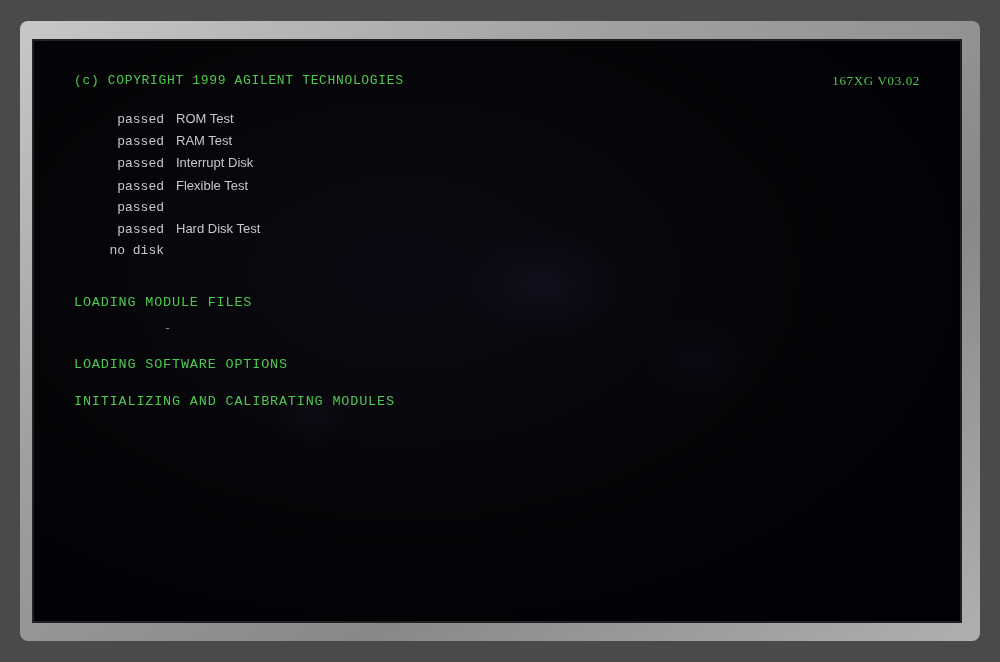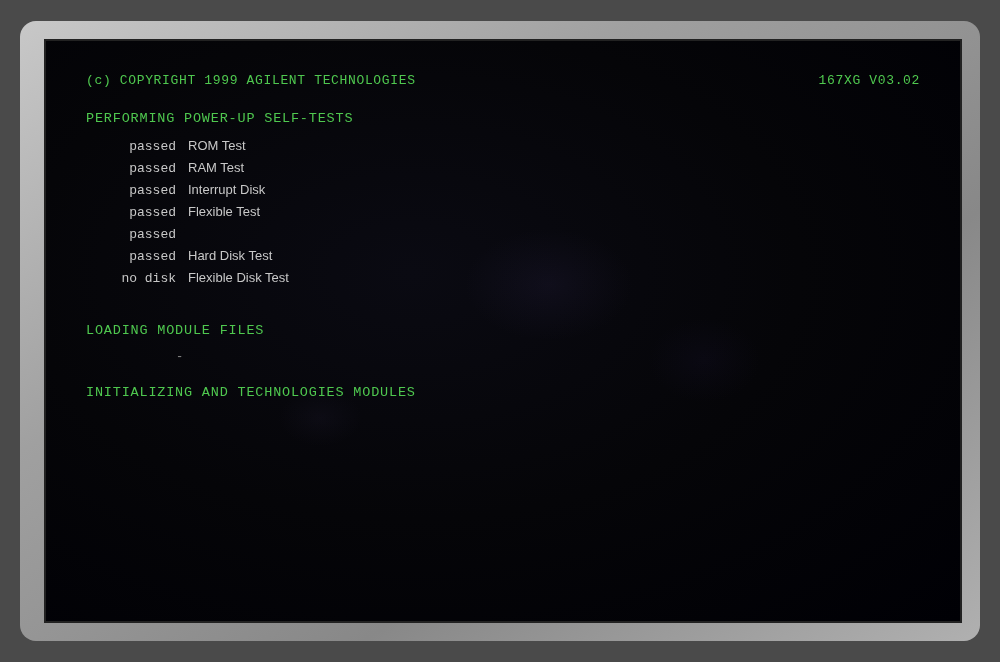--- a/index.html
+++ b/index.html
@@ -15,25 +15,25 @@
       display: flex;
       align-items: center;
       justify-content: center;
       overflow: hidden;
     }
 
     .monitor-outer {
       width: 960px;
       height: 620px;
       background: linear-gradient(145deg, #c8c8c8, #a0a0a0, #888, #b0b0b0);
-      border-radius: 16px;
+      border-radius: 8px;
       display: flex;
       align-items: center;
       justify-content: center;
-      padding: 18px 18px 18px 24px;
+      padding: 18px 18px 18px 12px;
       position: relative;
     }
 
     .screen {
       width: 100%;
       height: 100%;
       background: radial-gradient(ellipse at 40% 40%, #0a0a12 0%, #050508 50%, #000005 100%);
       position: relative;
       overflow: hidden;
       border: 2px solid #222;
@@ -65,20 +65,21 @@
       color: #4fc84f;
       font-size: 13px;
       letter-spacing: 0.05em;
       display: flex;
       justify-content: space-between;
       margin-bottom: 18px;
     }
 
     .line-copyright .version {
       color: #4fc84f;
+      font-family: Liberation Serif, serif;
     }
 
     .section-header {
       color: #4fc84f;
       font-size: 13.5px;
       letter-spacing: 0.06em;
       margin-bottom: 6px;
     }
 
     .test-row {
@@ -125,21 +126,20 @@
 
 <div class="monitor-outer">
   <div class="screen">
     <div class="screen-content">
 
       <div class="line-copyright">
         <span>(c) COPYRIGHT 1999 AGILENT TECHNOLOGIES</span>
         <span class="version">167XG V03.02</span>
       </div>
 
-      <div class="section-header">PERFORMING POWER-UP SELF-TESTS</div>
 
       <div>
         <div class="test-row">
           <span class="test-status">passed</span>
           <span class="test-name">ROM Test</span>
         </div>
         <div class="test-row">
           <span class="test-status">passed</span>
           <span class="test-name">RAM Test</span>
         </div>
@@ -153,24 +153,24 @@
         </div>
         <div class="test-row">
           <span class="test-status">passed</span>
         </div>
         <div class="test-row">
           <span class="test-status">passed</span>
           <span class="test-name">Hard Disk Test</span>
         </div>
         <div class="test-row">
           <span class="test-status">no disk</span>
-          <span class="test-name">Flexible Disk Test</span>
         </div>
       </div>
 
       <div class="section-header section-gap">LOADING MODULE FILES</div>
       <div class="dash-line">-</div>
 
-      <div class="section-header section-gap2">INITIALIZING AND TECHNOLOGIES MODULES</div>
+      <div class="section-header section-gap2">LOADING SOFTWARE OPTIONS</div>
+      <div class="section-header section-gap2">INITIALIZING AND CALIBRATING MODULES</div>
 
     </div>
   </div>
 </div>
 
 </body></html>

